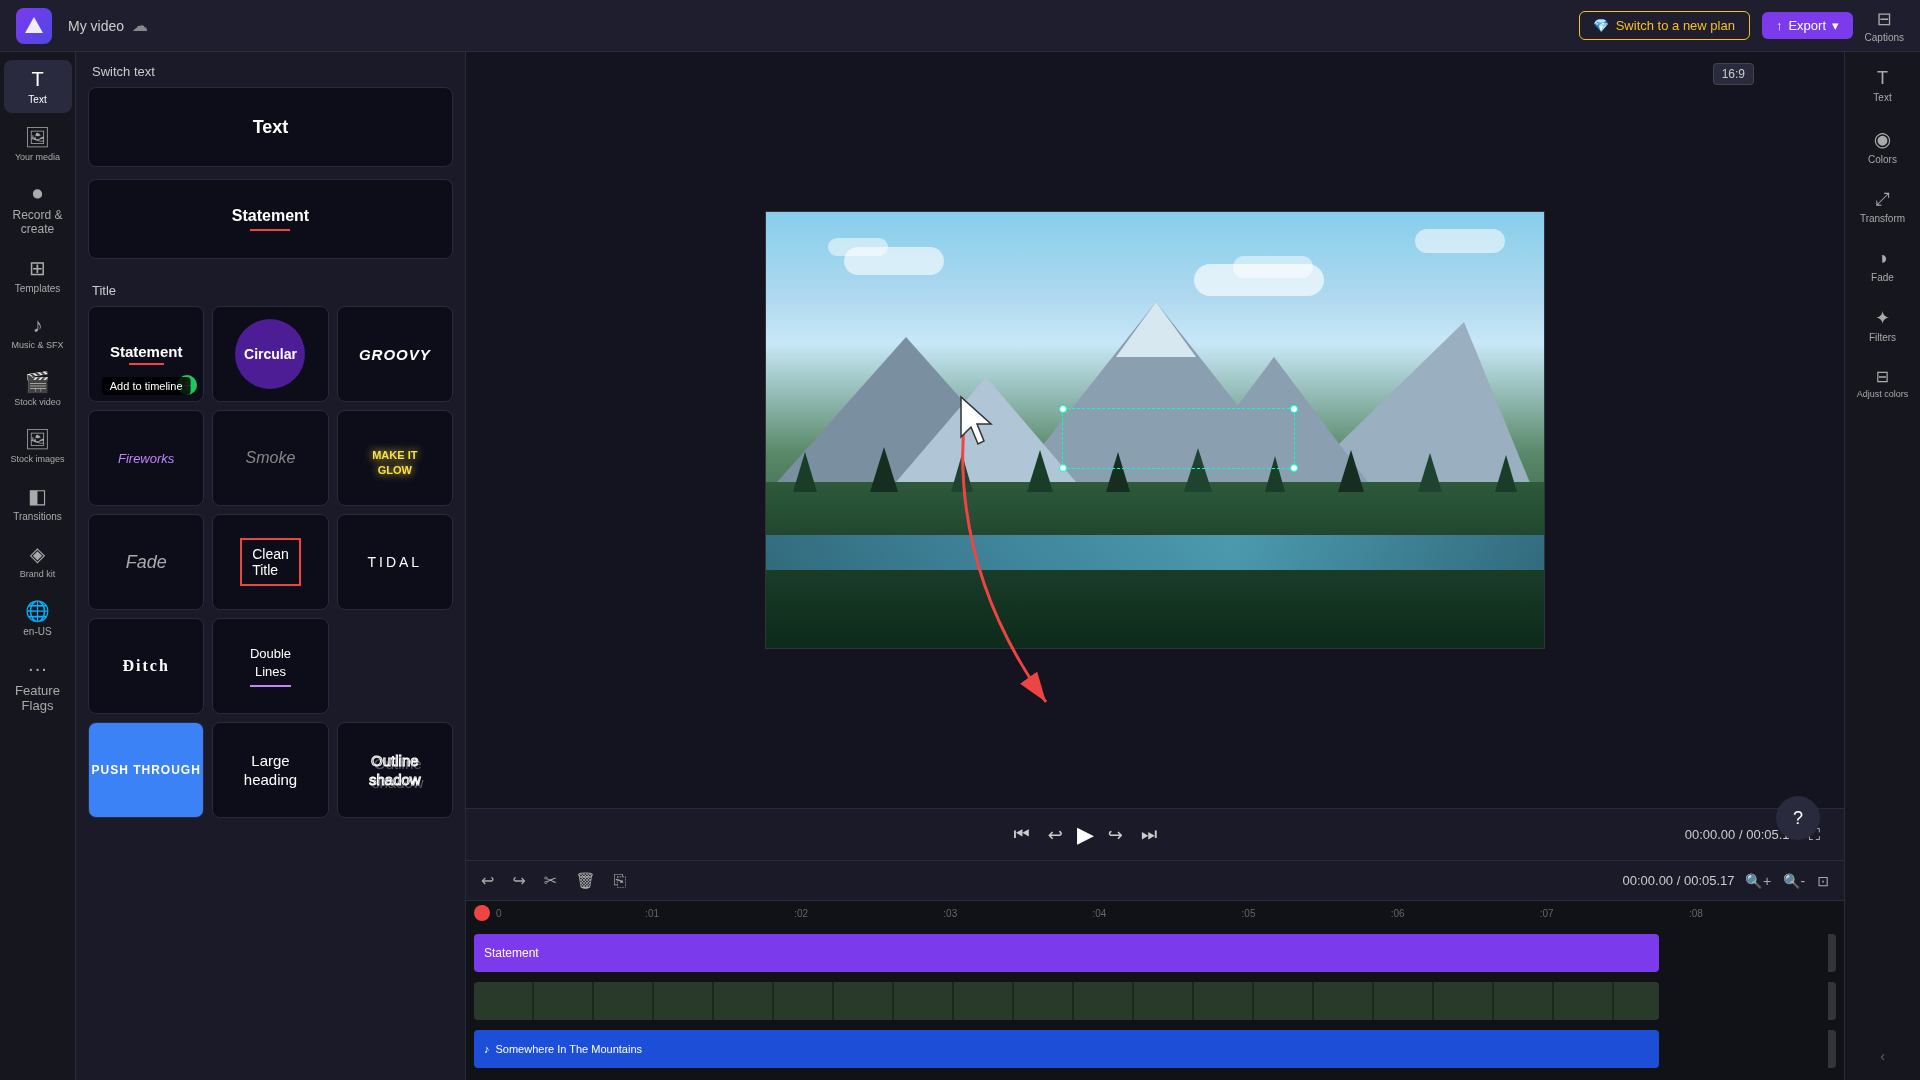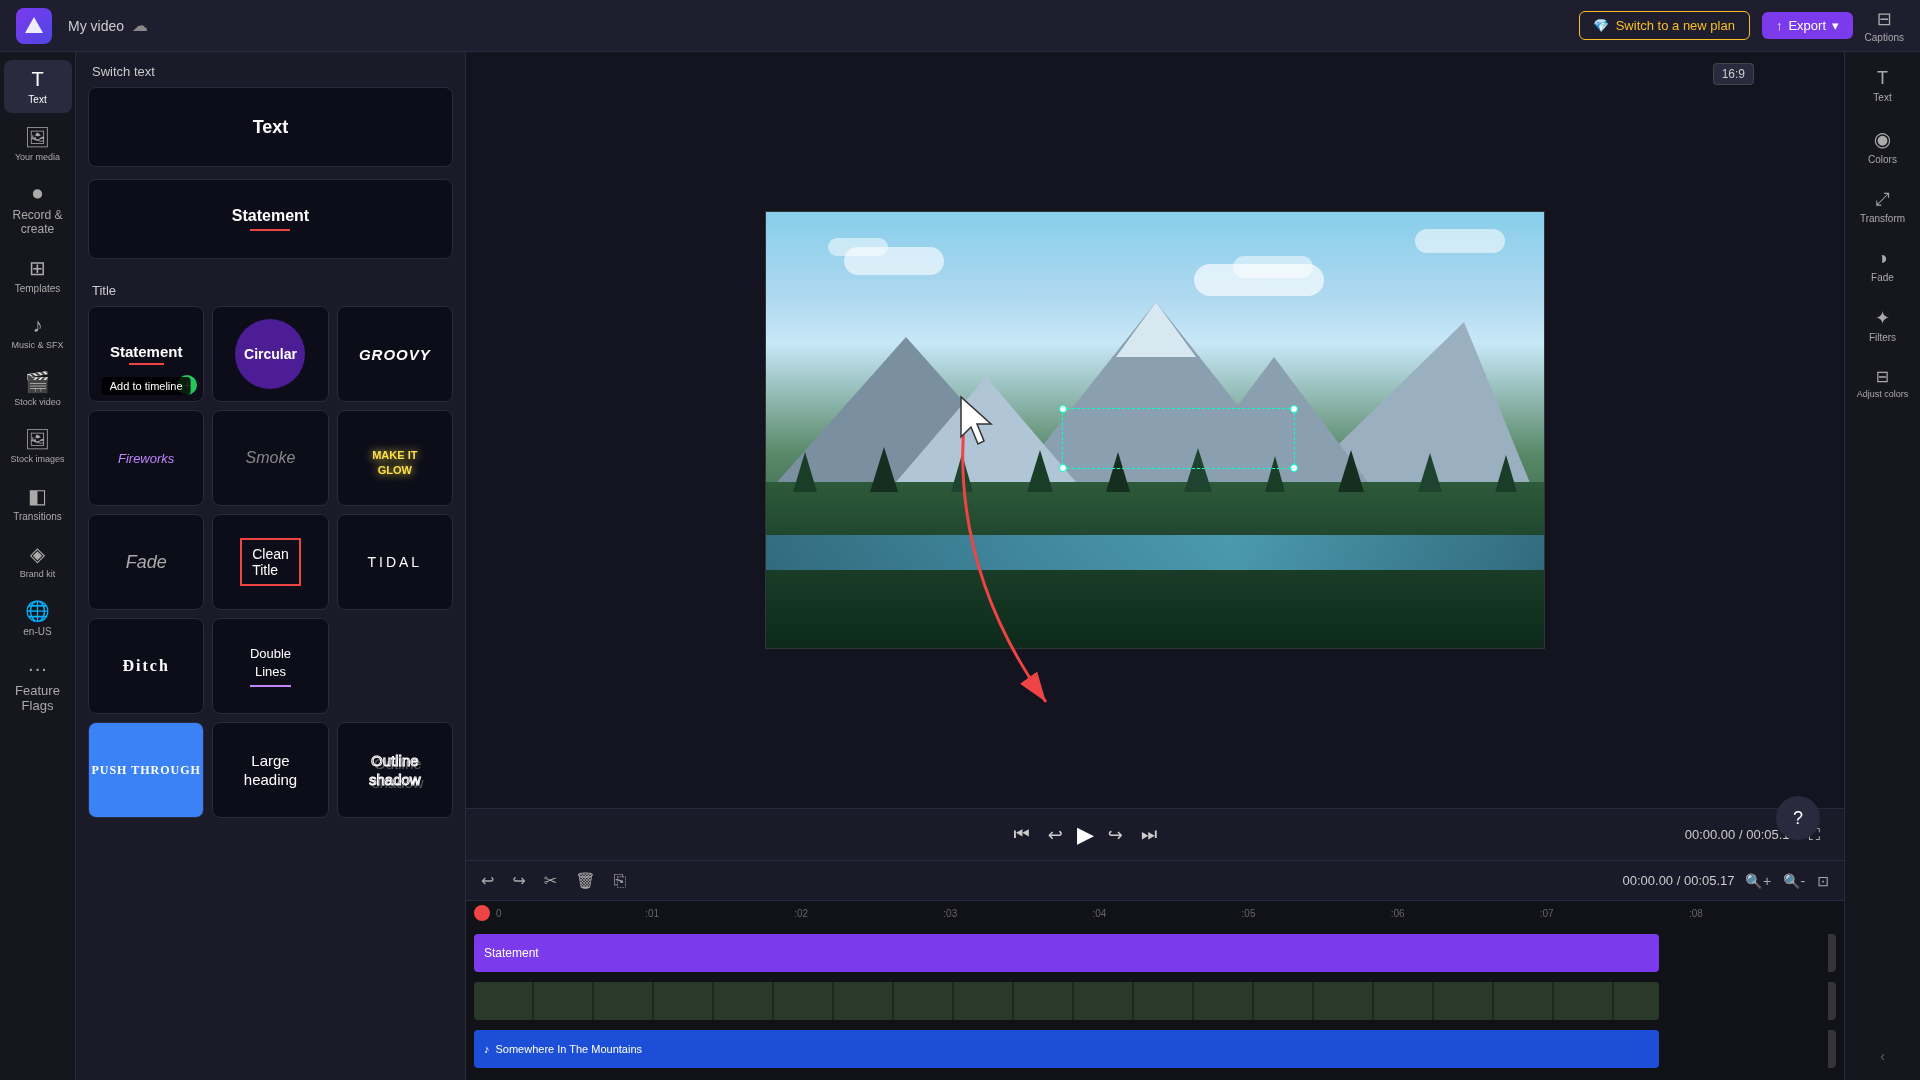--- a/index.html
+++ b/index.html
@@ -713,21 +713,21 @@
       </div>
 
       <div class="text-card">
         <span class="text-card-glitch" style="font-family: serif; letter-spacing: 2px;">Ðitch</span>
       </div>
 
       <div class="text-card">
         <span class="text-card-doublelines">Double<br>Lines</span>
       </div>
 
-      <div class="text-card" style="grid-column:1;font-family:Liberation Serif, serif;">
+      <div class="text-card" style="grid-column:1;">
         <div class="text-card-pushthrough">PUSH THROUGH</div>
       </div>
 
       <div class="text-card">
         <span class="text-card-largeheading">Large<br>heading</span>
       </div>
 
       <div class="text-card">
         <span class="text-card-outlineshadow">Outline<br>shadow</span>
       </div>

